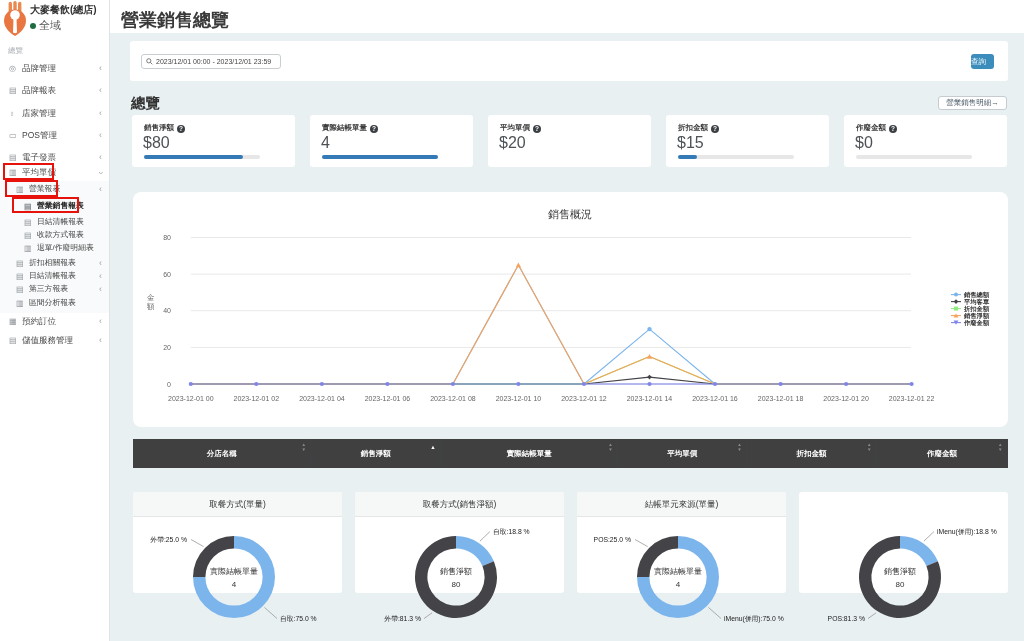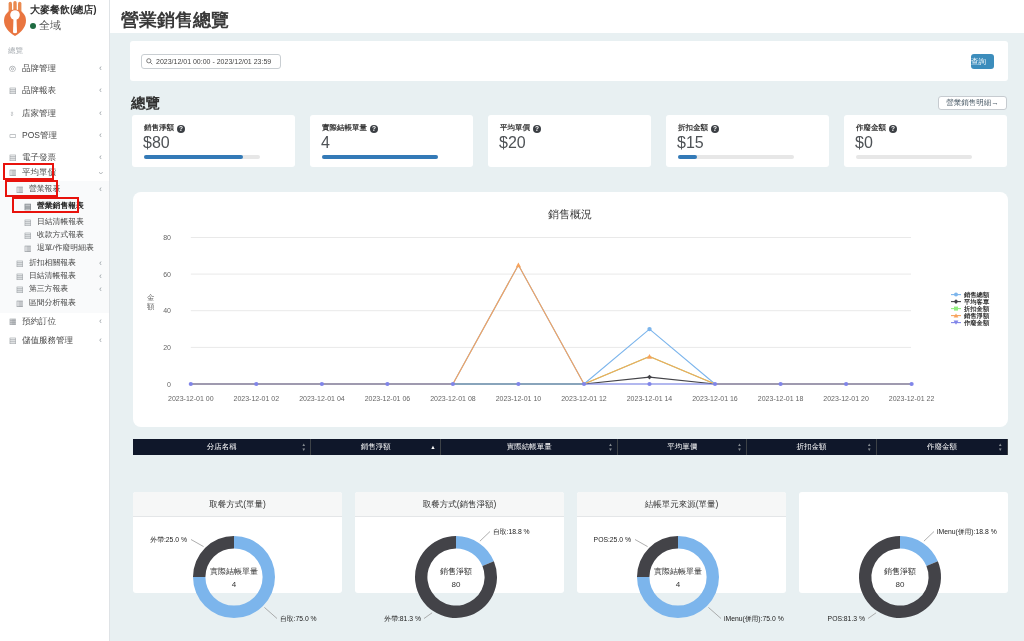--- a/index.html
+++ b/index.html
@@ -30,21 +30,21 @@
 .scard{position:absolute;top:115px;width:163px;height:52px;background:#fff;border-radius:3px}
 .scard .lb{position:absolute;left:12px;top:8px;font-size:7.5px;color:#3c3c3c;font-weight:bold;white-space:nowrap}
 .scard .qm{display:inline-block;width:8px;height:8px;background:#3b3f44;border-radius:50%;color:#fff;font-size:6.5px;line-height:8px;text-align:center;vertical-align:-1px;margin-left:3px;font-weight:bold}
 .scard .vl{position:absolute;left:11px;top:19px;font-size:16px;color:#4e5256}
 .scard .bar{position:absolute;left:12px;top:40px;width:116px;height:4px;background:#e7e7e7;border-radius:2px}
 .scard .bar i{position:absolute;left:0;top:0;height:4px;background:#337ab7;border-radius:2px}
 
 #chartcard{position:absolute;left:133px;top:192px;width:875px;height:235px;background:#fff;border-radius:8px}
 
 #tbl{position:absolute;left:133px;top:439px;width:875px;border-collapse:collapse;background:#fff}
-#tbl th{background:#0f172a;color:#fff;font-size:7.5px;font-weight:normal;height:16px;border-right:1px solid #3d4247;position:relative}
+#tbl th{background:#404040;color:#fff;font-size:7.5px;font-weight:bold;height:29px;border-right:1px solid #3d4247;position:relative}
 #tbl td{font-size:7.5px;color:#3c3c3c;text-align:center;height:18px;border:1px solid #eef0f1;border-top:none}
 #tbl th .sort{position:absolute;right:5px;top:3px;color:#878d93;font-size:4.5px;line-height:5px;letter-spacing:-0.5px}
 
 .dcard{position:absolute;top:492px;width:209px;height:101px;background:#fff;border-radius:3px}
 .dcard .hd{position:absolute;left:0;top:0;width:100%;height:25px;background:#f6f7f7;border-bottom:1px solid #e4e6e8;font-size:8.5px;color:#333;text-align:center;line-height:25px;border-radius:3px 3px 0 0}
 </style>
 </head>
 <body>
 <div id="topbar"></div>
 <div id="pagetitle">營業銷售總覽</div>

